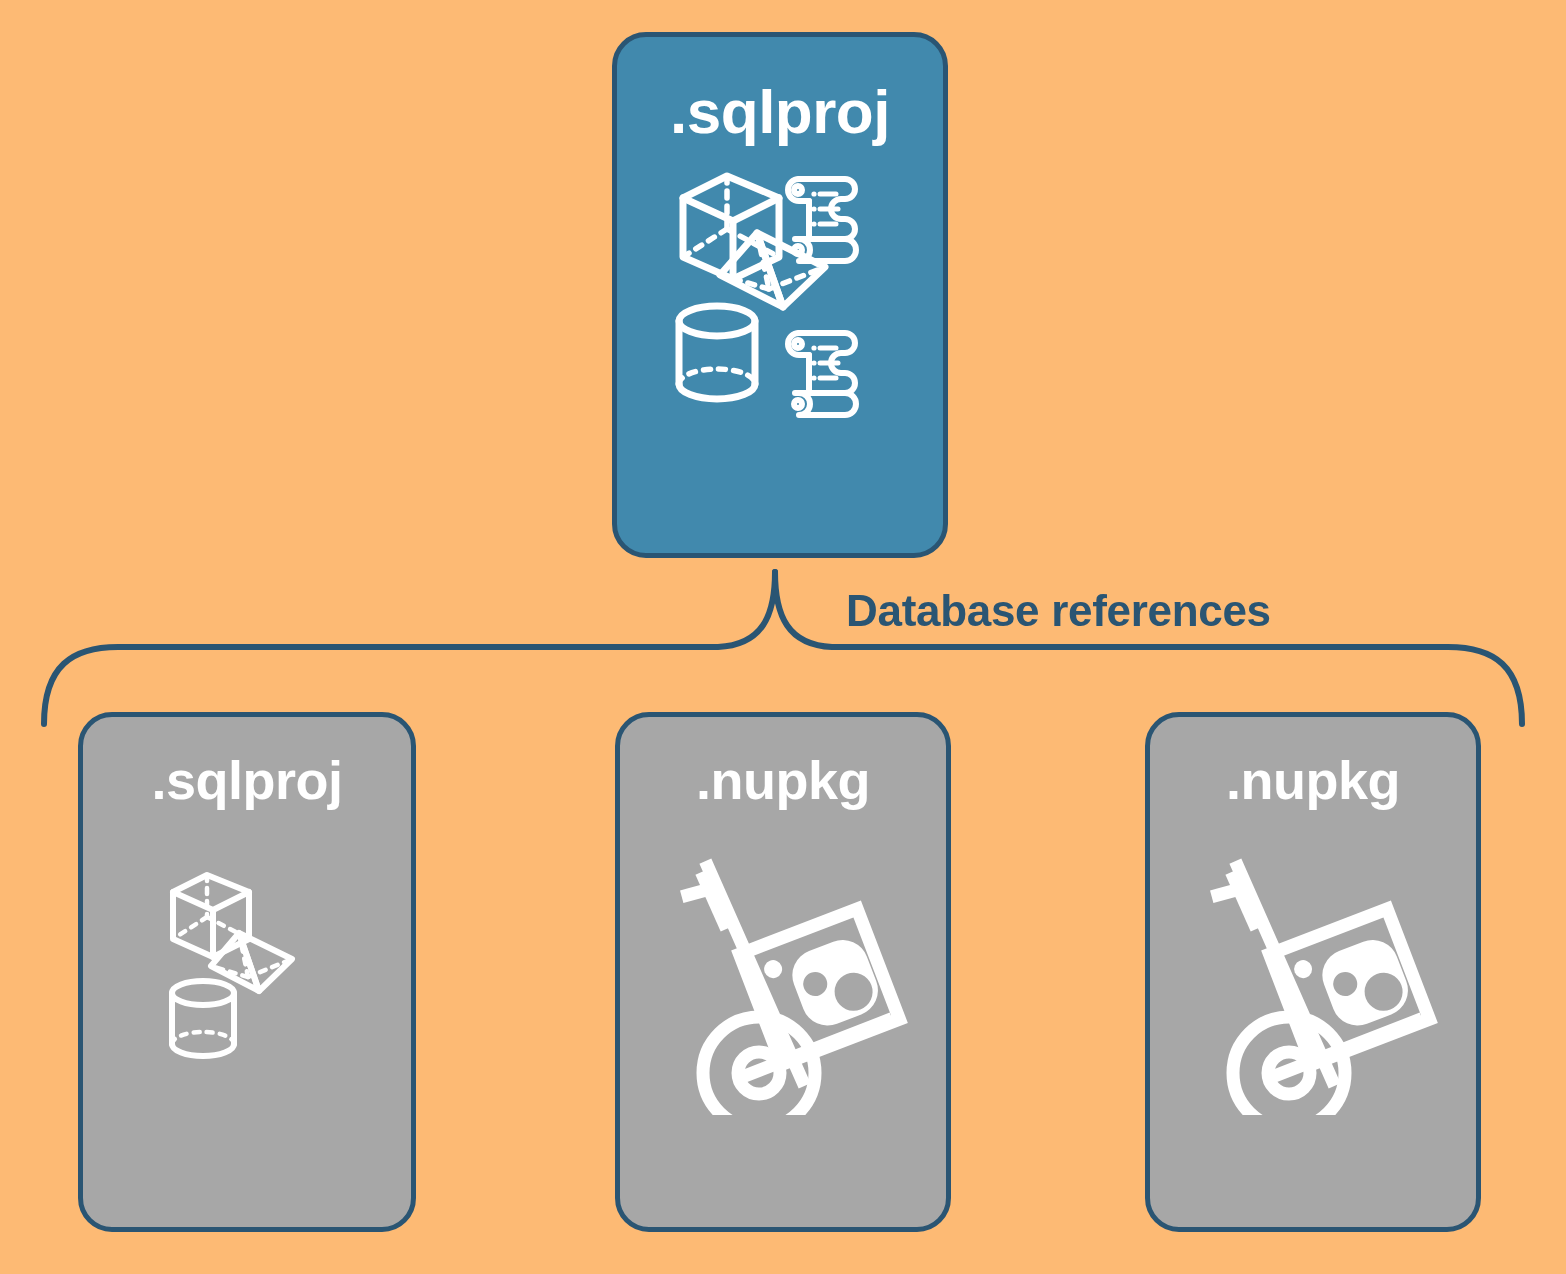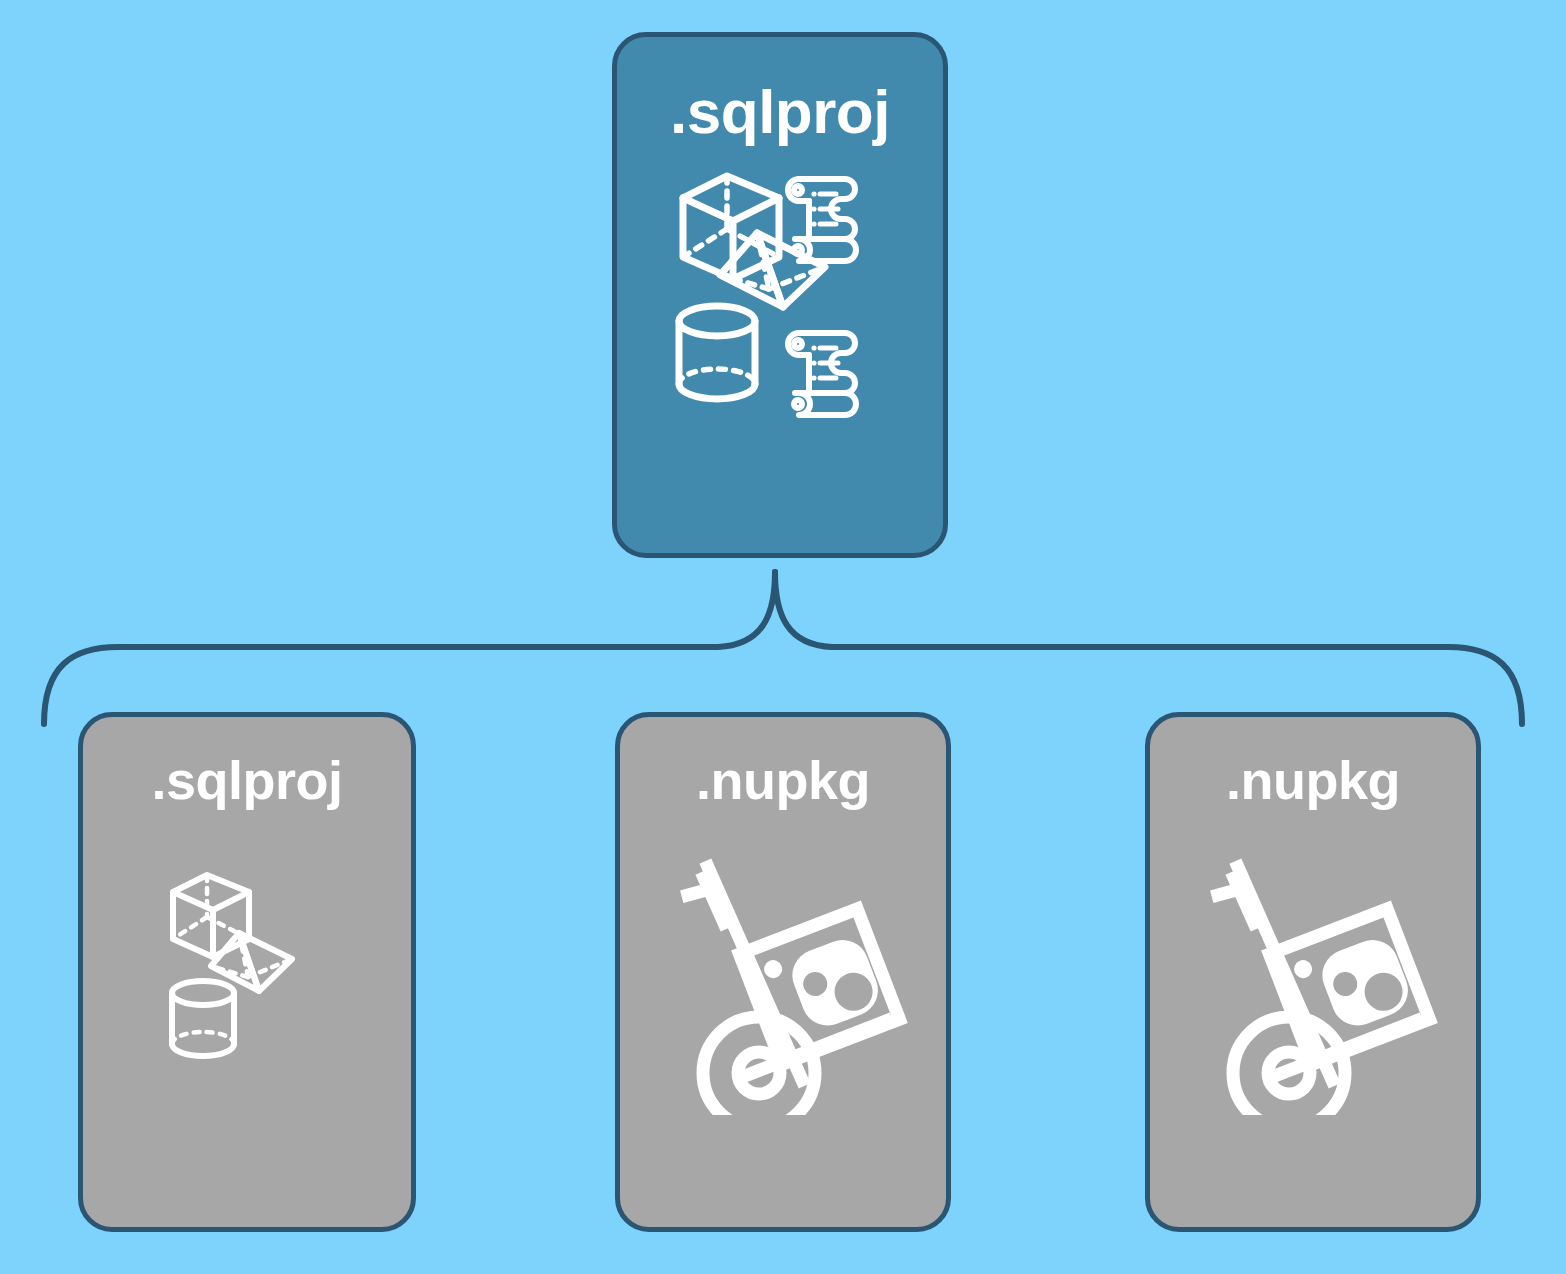--- a/index.html
+++ b/index.html
@@ -7,21 +7,21 @@
     padding: 0;
     background: #ffffff;
   }
   body {
     font-family: "Liberation Sans", sans-serif;
   }
   #stage {
     position: relative;
     width: 1566px;
     height: 1274px;
-    background: #7dd3fc;
+    background: #fdba74;
     overflow: hidden;
   }
   .card {
     position: absolute;
     box-sizing: border-box;
     border-radius: 34px;
     border: 5px solid #2a5573;
     display: flex;
     flex-direction: column;
     align-items: center;
@@ -162,20 +162,21 @@
     <path d="M775 572
              C775 616, 762 645, 718 647
              L118 647
              C72 647, 44 666, 44 724" stroke="#2a5573" stroke-width="6" fill="none" stroke-linecap="round"></path>
     <path d="M775 572
              C775 616, 788 645, 832 647
              L1448 647
              C1494 647, 1522 666, 1522 724" stroke="#2a5573" stroke-width="6" fill="none" stroke-linecap="round"></path>
   </svg>
 
+  <div id="brace-label">Database references</div>
 
   <div class="card gray" id="card-ref-0" style="left:78px; top:712px; width:338px; height:520px;">
     <div class="card-title">.sqlproj</div>
     <div class="icon-area">
       <svg width="200" height="230" viewBox="0 0 200 230" fill="none" style="left:76px; top:56px;">
         <g stroke="#ffffff" stroke-width="6" stroke-linejoin="round" stroke-linecap="round" fill="none">
           <path d="M14 29 L48 12 L90 29 L90 76 L54 94 L14 76 Z"></path>
           <path d="M14 29 L54 47 L90 29"></path>
           <path d="M54 47 L54 94"></path>
           <g stroke-dasharray="6 7" stroke-width="4.5">

